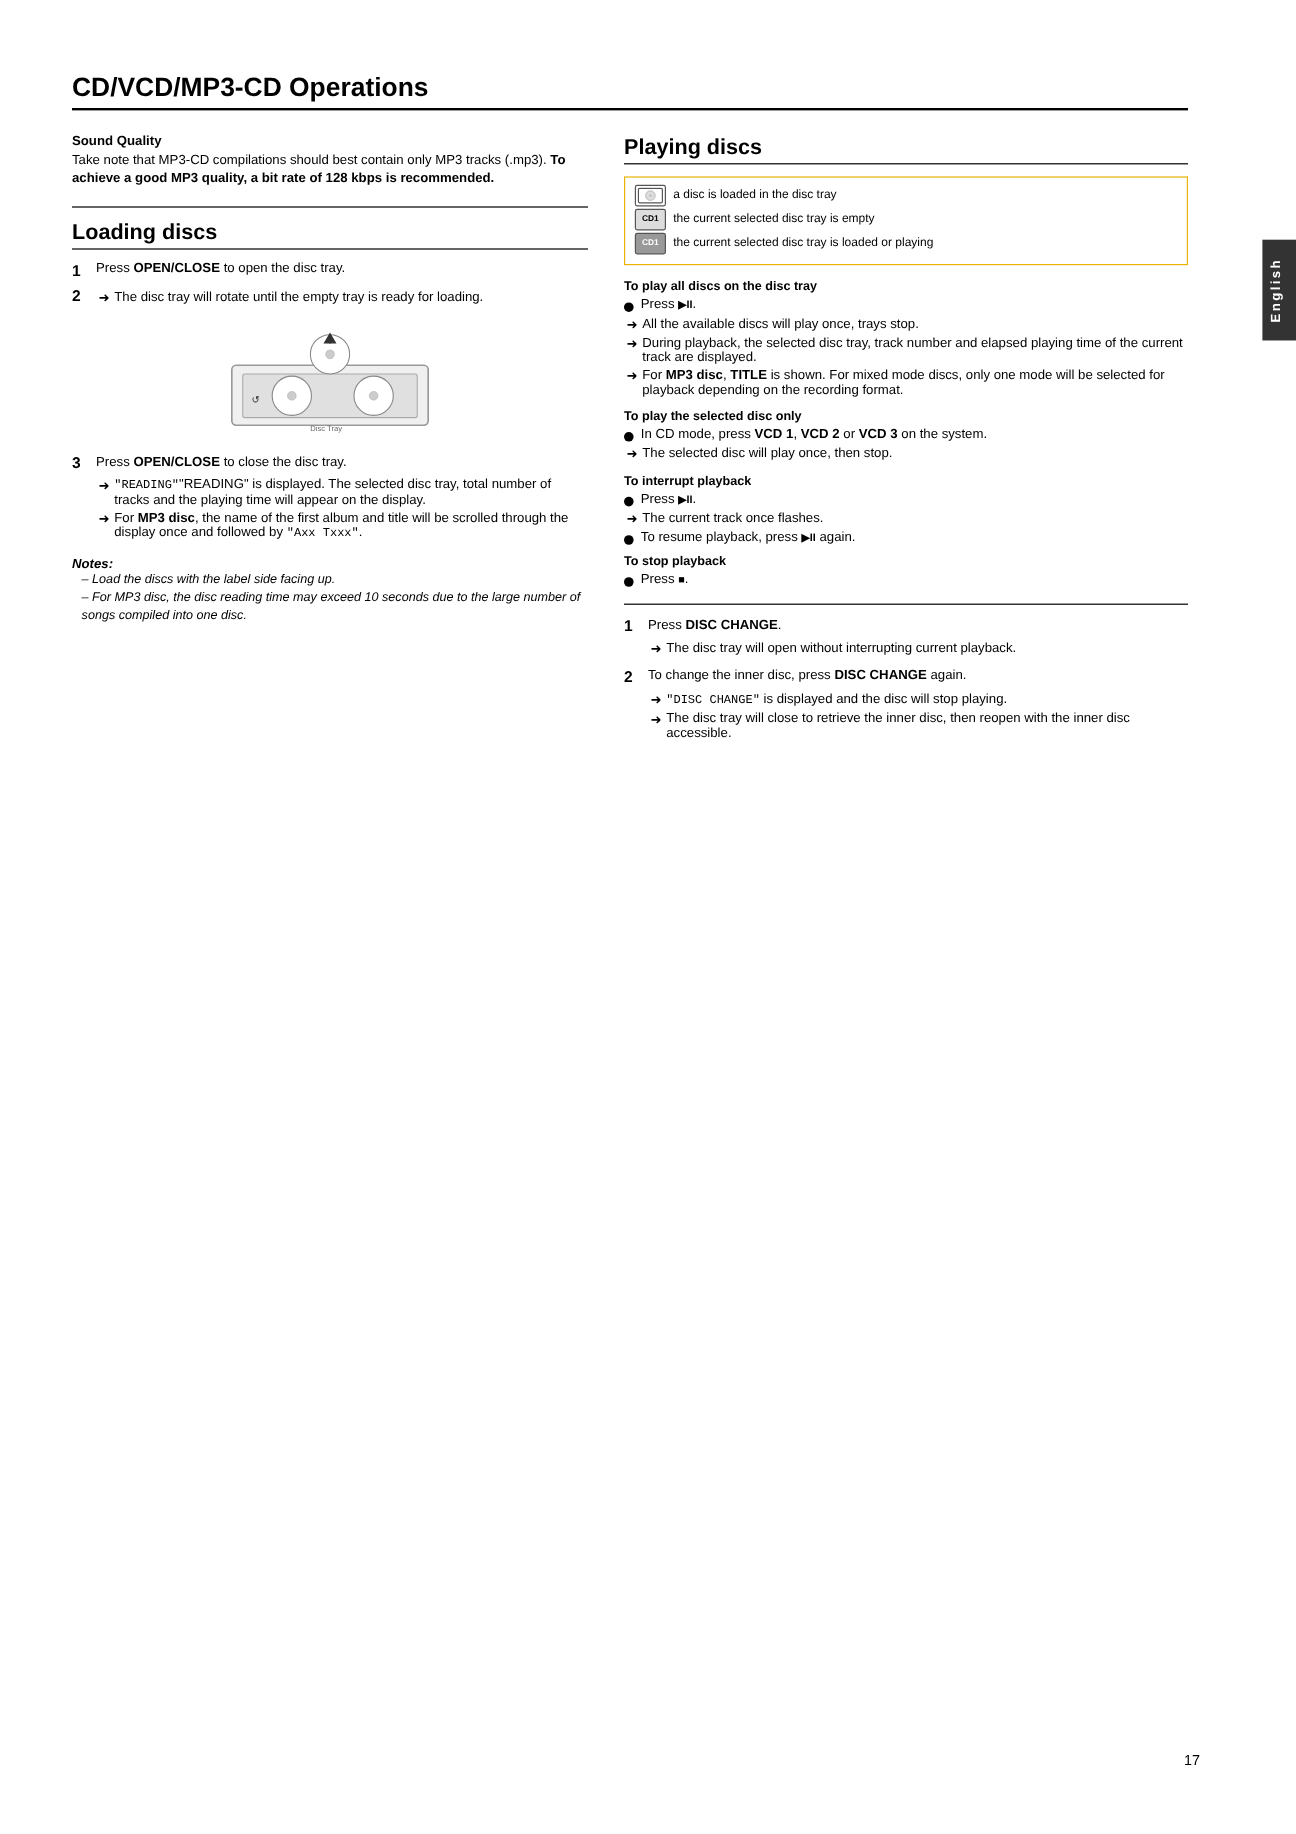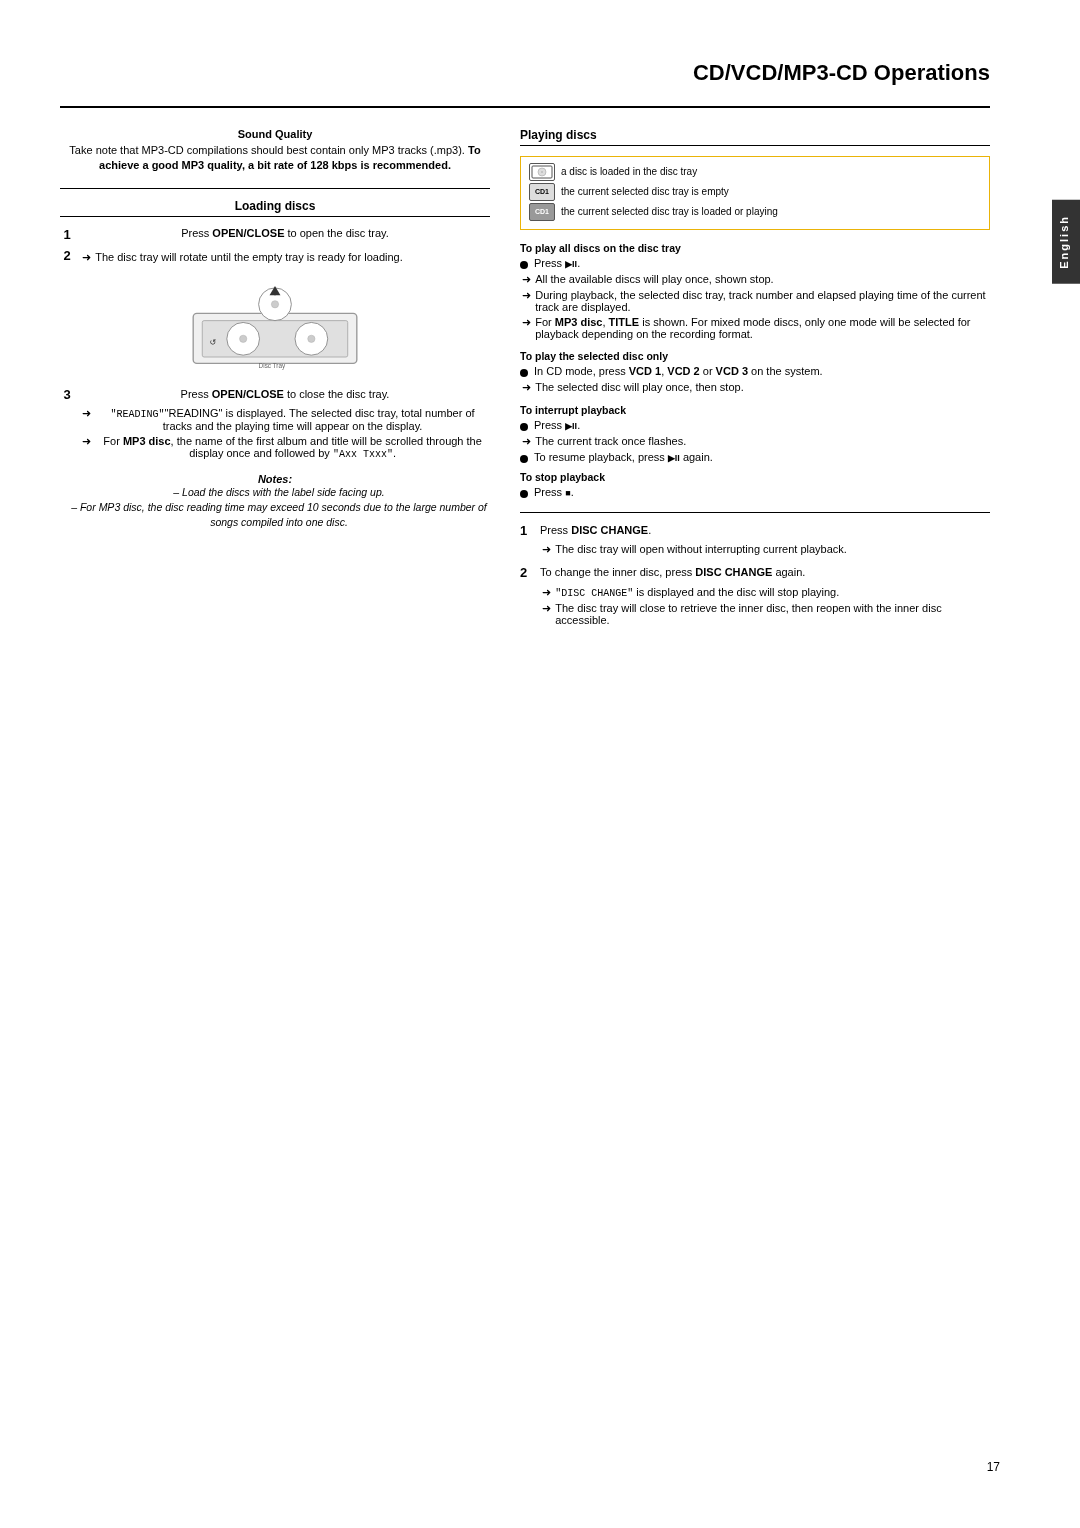--- a/index.html
+++ b/index.html
@@ -12,43 +12,41 @@
       min-height: 1528px;
       position: relative;
     }
     .page {
       width: 1080px;
       min-height: 1528px;
       padding: 60px 60px 60px 60px;
       position: relative;
     }
     .page-title {
-      text-align: right;
       font-size: 22px;
       font-weight: bold;
       border-bottom: 2px solid #000;
-      padding-bottom: 20px;
+      padding-bottom: 4px;
       margin-bottom: 20px;
       margin-right: 30px;
     }
     .content-area {
       display: flex;
       gap: 30px;
     }
     .left-column {
       width: 430px;
       flex-shrink: 0;
-      text-align: center;
     }
     .right-column {
       flex: 1;
       margin-right: 30px;
     }
     .section-title {
-      font-size: 12px;
+      font-size: 18px;
       font-weight: bold;
       border-bottom: 1.5px solid #000;
       padding-bottom: 3px;
       margin-bottom: 10px;
     }
     .subsection-title {
       font-size: 11px;
       font-weight: bold;
       margin-bottom: 3px;
     }
@@ -297,21 +295,21 @@
           </div>
         </div>
 
         <div class="subheading-line">To play all discs on the disc tray</div>
         <div class="bullet-item">
           <div class="bullet"></div>
           <span>Press <span class="inline-icon">▶II</span>.</span>
         </div>
         <div class="arrow-item">
           <span class="arrow">➜</span>
-          <span>All the available discs will play once, shown stop.</span>
+          <span>All the available discs will play once, trays stop.</span>
         </div>
         <div class="arrow-item">
           <span class="arrow">➜</span>
           <span>During playback, the selected disc tray, track number and elapsed playing time of the current track are displayed.</span>
         </div>
         <div class="arrow-item">
           <span class="arrow">➜</span>
           <span>For <span class="bold">MP3 disc</span>, <span class="bold">TITLE</span> is shown. For mixed mode discs, only one mode will be selected for playback depending on the recording format.</span>
         </div>
 

